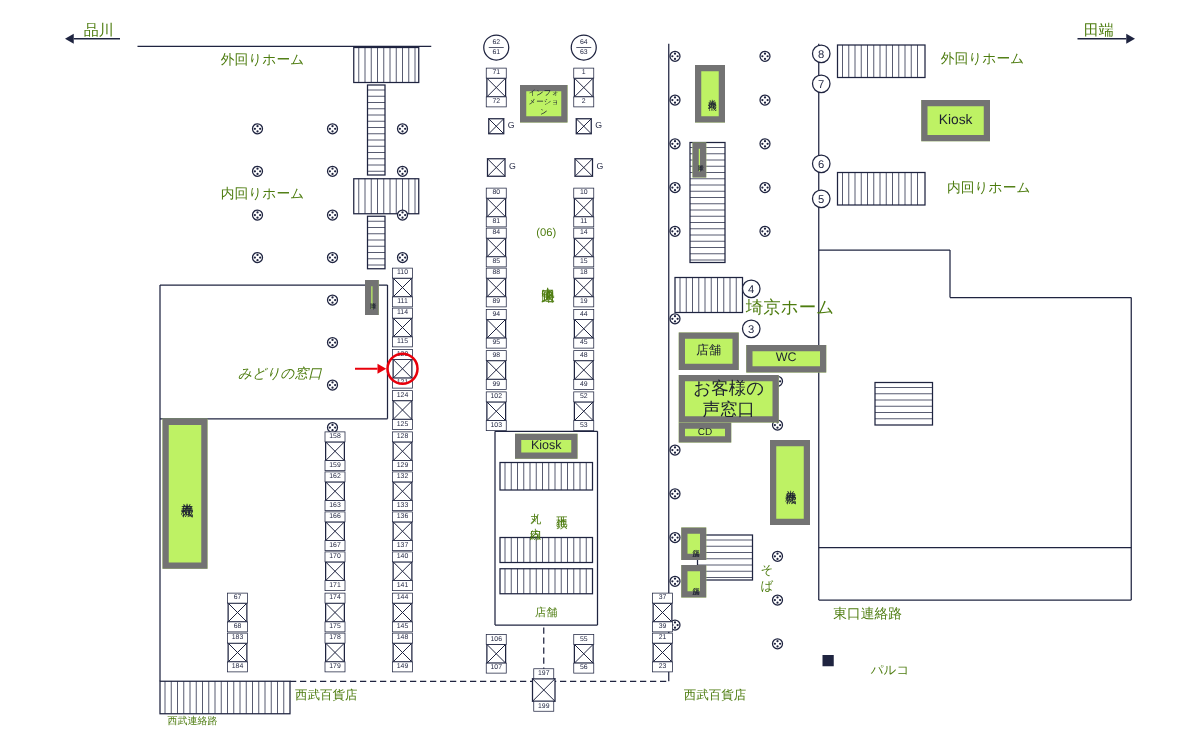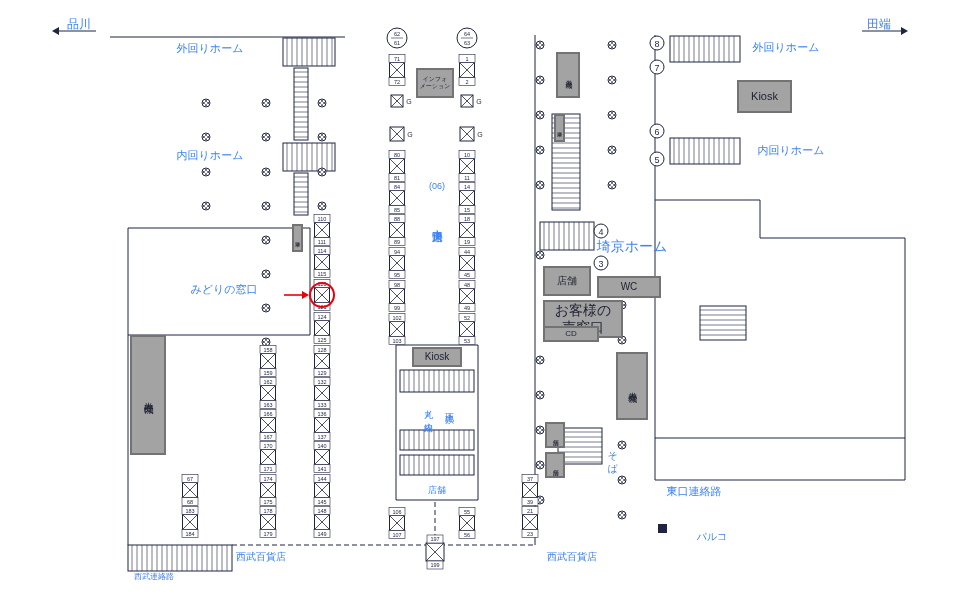--- a/index.html
+++ b/index.html
@@ -1,22 +1,22 @@
 <!DOCTYPE html>
 <html><head>
 <meta charset="utf-8">
 <style>
   html,body{margin:0;padding:0;background:#fff}
   #map{position:relative;width:960px;height:605px;background:#fff;overflow:hidden;
        font-family:"Liberation Sans","DejaVu Sans",sans-serif}
   #map svg{position:absolute;left:0;top:0}
   .lbl{position:absolute;transform:translate(-50%,-50%);white-space:pre-line;text-align:center;
-       line-height:1.2;color:#3b82f6;pointer-events:none}
+       line-height:1.2;color:#4d7c0f;pointer-events:none}
   .lbl.v{writing-mode:vertical-rl;text-orientation:upright;letter-spacing:1px;line-height:1}
-  .bx{position:absolute;box-sizing:border-box;border:2px solid #737373;background:#a3a3a3;
+  .bx{position:absolute;box-sizing:border-box;border:5px solid #737373;background:#bef264;
       display:flex;align-items:center;justify-content:center;text-align:center;
       white-space:pre-line;color:#1c2030;line-height:1.25}
   .bx.v{writing-mode:vertical-rl;text-orientation:upright;letter-spacing:1px}
 </style>
 </head>
 <body>
 
 <div id="map">
   <div class="lbl" style="left:79px;top:24px;font-size:12px">品川</div>
   <div class="lbl" style="left:879px;top:24px;font-size:12px">田端</div>
@@ -925,31 +925,31 @@
 メーション</div>
     <div class="bx" style="left: 737px; top: 80px; width: 55px; height: 33px; font-size: 11px;">Kiosk</div>
     <div class="bx" style="left: 412px; top: 347px; width: 50px; height: 20px; font-size: 10px;">Kiosk</div>
     <div class="bx v" style="left: 130px; top: 335px; width: 36px; height: 120px; font-size: 10px;">券売機</div>
     <div class="bx v" style="left: 556px; top: 52px; width: 24px; height: 46px; font-size: 7px;">券売機</div>
     <div class="bx v" style="left: 616px; top: 352px; width: 32px; height: 68px; font-size: 9px;">券売機</div>
     <div class="bx" style="left: 543px; top: 266px; width: 48px; height: 30px; font-size: 10px;">店舗</div>
     <div class="bx" style="left: 597px; top: 276px; width: 64px; height: 22px; font-size: 10px;">WC</div>
     <div class="bx" style="left: 543px; top: 300px; width: 80px; height: 38px; font-size: 14px;">お客様の
 声窓口</div>
-    <div class="bx" style="left: 543px; top: 326px; width: 56px; height: 16px; font-size: 8px;">CD</div>
+    <div class="bx" style="left: 543px; top: 338px; width: 42px; height: 16px; font-size: 8px;">CD</div>
     <div class="bx v" style="left: 545px; top: 422px; width: 20px; height: 26px; font-size: 6px;">店舗</div>
     <div class="bx v" style="left: 545px; top: 452px; width: 20px; height: 26px; font-size: 6px;">店舗</div>
     <div class="bx v" style="left: 292px; top: 224px; width: 11px; height: 28px; font-size: 5px;">降車</div>
     <div class="bx v" style="left: 554px; top: 114px; width: 11px; height: 28px; font-size: 5px;">降車</div>
     <div class="lbl" style="left: 210px; top: 49px; font-size: 11px;">外回りホーム</div>
     <div class="lbl" style="left: 210px; top: 156px; font-size: 11px;">内回りホーム</div>
     <div class="lbl" style="left: 786px; top: 48px; font-size: 11px;">外回りホーム</div>
     <div class="lbl" style="left: 791px; top: 151px; font-size: 11px;">内回りホーム</div>
     <div class="lbl" style="left: 632px; top: 246px; font-size: 14px;">埼京ホーム</div>
-    <div class="lbl" style="left: 224px; top: 290px; font-size: 11px;">みどりの窓口</div>
+    <div class="lbl" style="left: 224px; top: 300px; font-size: 11px; font-style: italic;">みどりの窓口</div>
     <div class="lbl" style="left: 437px; top: 186px; font-size: 9px;">(06)</div>
     <div class="lbl v" style="left: 437px; top: 222px; font-size: 11px;">中央通路</div>
     <div class="lbl v" style="left: 428px; top: 410px; font-size: 9px;">丸ノ内線</div>
     <div class="lbl v" style="left: 449px; top: 407px; font-size: 9px;">地下鉄</div>
     <div class="lbl" style="left: 437px; top: 490px; font-size: 9px;">店舗</div>
     <div class="lbl v" style="left: 612px; top: 456px; font-size: 10px;">そば</div>
     <div class="lbl" style="left: 694px; top: 492px; font-size: 11px;">東口連絡路</div>
     <div class="lbl" style="left: 712px; top: 537px; font-size: 10px; text-align: right;">パルコ</div>
     <div class="lbl" style="left: 261px; top: 557px; font-size: 10px;">西武百貨店</div>
     <div class="lbl" style="left: 572px; top: 557px; font-size: 10px;">西武百貨店</div>

